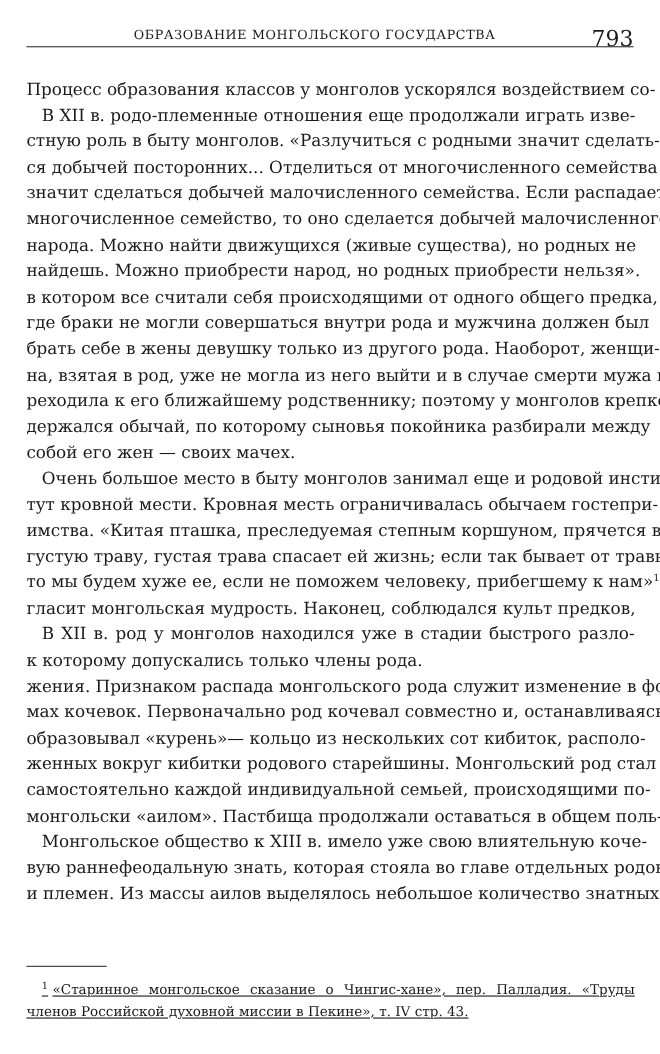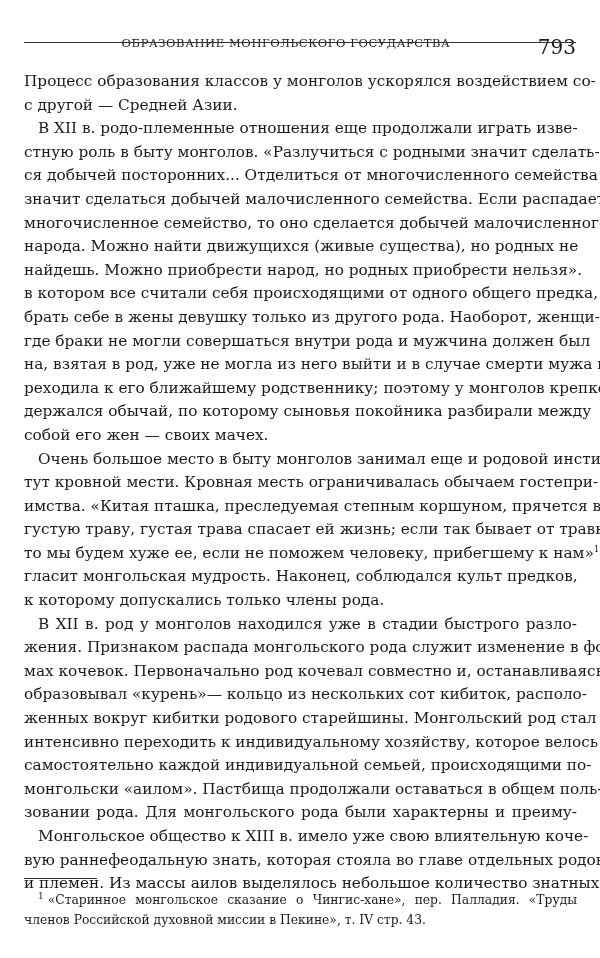--- a/index.html
+++ b/index.html
@@ -1,75 +1,72 @@
 <!DOCTYPE html>
 <html><head>
 <meta charset="utf-8">
 <style>
   html, body { margin:0; padding:0; background:#ffffff; }
   body { width:600px; height:958px; position:relative; overflow:hidden;
          font-family:"DejaVu Serif", "Liberation Serif", serif; color:#1a1a1a; }
-  .header { position:absolute; left:24px; right:24px; top:36px; height:22px; }
+  .header { position:absolute; left:24px; right:24px; top:24px; height:22px; }
   .running-title { position:absolute; left:0; right:0; top:0; text-align:center;
          font-size:11.5px; letter-spacing:0.6px; transform:translateX(-14px); }
   .page-num { position:absolute; right:0; top:-1px; font-size:20px; }
   .header-rule { position:absolute; left:24px; right:24px; top:42px; height:0; border-top:1.6px solid #333; }
   .body { position:absolute; left:24px; width:553px; top:70px; font-size:15.3px; line-height:23.6px; }
   .line { display:block; white-space:nowrap; text-align:justify; text-align-last:justify; height:23.6px; overflow:visible; }
   .line.last { text-align-last:left; }
   .line.indent { padding-left:14px; }
   .fn-rule { position:absolute; left:24px; top:878px; width:73px; border-top:1px solid #333; }
   .footnotes { position:absolute; left:24px; width:553px; top:890px; font-size:12.3px; line-height:20px; }
-  .fn-line { display:block; white-space:nowrap; text-align:justify; text-align-last:justify; }
+  .fn-line { display:block; white-space:nowrap; text-align:justify; text-align-last:justify;text-decoration:underline; }
   .fn-line.indent { padding-left:14px; }
   .fn-line.last { text-align-last:left; }
   sup { font-size:9px; line-height:0; vertical-align:super; }
 </style>
 </head>
 <body>
 
 <div class="header">
   <div class="running-title">ОБРАЗОВАНИЕ МОНГОЛЬСКОГО ГОСУДАРСТВА</div>
   <div class="page-num">793</div>
 </div>
 <div class="header-rule"></div>
 
 <div class="body" id="body">
     <span class="line">Процесс образования  классов у монголов ускорялся  воздействием со-</span>
-    <span class="line last">с другой — Средней Азии.</span>
     <span class="line indent">В XII в. родо-племенные отношения еще продолжали играть изве-</span>
     <span class="line">стную роль в быту монголов. «Разлучиться с родными значит сделать-</span>
     <span class="line">ся добычей посторонних...  Отделиться от многочисленного семейства</span>
     <span class="line">значит сделаться добычей малочисленного семейства. Если распадается</span>
     <span class="line">многочисленное семейство, то оно сделается добычей малочисленного</span>
     <span class="line">народа. Можно найти движущихся (живые существа), но родных не</span>
     <span class="line">найдешь. Можно приобрести народ, но родных приобрести нельзя».</span>
     <span class="line">в котором все считали себя происходящими от одного общего предка,</span>
+    <span class="line">где браки не могли совершаться внутри рода и мужчина  должен был</span>
     <span class="line">брать себе в жены девушку только из другого рода. Наоборот, женщи-</span>
-    <span class="line">где браки не могли совершаться внутри рода и мужчина  должен был</span>
     <span class="line">на, взятая в род, уже не могла из него выйти и в случае смерти мужа пе-</span>
     <span class="line">реходила к его ближайшему родственнику; поэтому  у монголов крепко</span>
     <span class="line">держался обычай, по которому сыновья покойника разбирали между</span>
     <span class="line last">собой  его  жен — своих  мачех.</span>
     <span class="line indent">Очень большое место в быту монголов занимал еще и родовой инсти-</span>
     <span class="line">тут кровной мести.  Кровная месть  ограничивалась обычаем гостепри-</span>
     <span class="line">имства. «Китая пташка, преследуемая степным коршуном, прячется в</span>
     <span class="line">густую траву, густая трава спасает ей жизнь; если так бывает от травы,</span>
     <span class="line">то мы будем хуже ее, если не поможем человеку, прибегшему к нам»<sup>1</sup>,—</span>
     <span class="line">гласит  монгольская мудрость.  Наконец,  соблюдался культ предков,</span>
+    <span class="line indent">В XII в.  род  у  монголов  находился  уже в стадии быстрого разло-</span>
     <span class="line last">к которому допускались только члены рода.</span>
-    <span class="line indent">В XII в.  род  у  монголов  находился  уже в стадии быстрого разло-</span>
     <span class="line">жения. Признаком распада монгольского рода служит изменение в фор-</span>
     <span class="line">мах кочевок. Первоначально род кочевал совместно и, останавливаясь,</span>
     <span class="line">образовывал «курень»— кольцо из нескольких сот кибиток, располо-</span>
     <span class="line">женных вокруг кибитки родового старейшины. Монгольский род стал</span>
-    <span class="line">интенсивно переходить к индивидуальному хозяйству, которое велось</span>
     <span class="line">самостоятельно  каждой  индивидуальной  семьей,  происходящими  по-</span>
     <span class="line">монгольски «аилом». Пастбища продолжали оставаться в общем поль-</span>
-    <span class="line">зовании  рода.  Для  монгольского  рода  были  характерны  и  преиму-</span>
     <span class="line indent">Монгольское общество к XIII в. имело уже свою влиятельную коче-</span>
     <span class="line">вую раннефеодальную знать, которая стояла во главе отдельных родов</span>
     <span class="line">и племен.  Из массы аилов выделялось небольшое количество знатных</span>
   </div>
 
 <div class="fn-rule"></div>
 <div class="footnotes" id="footnotes">
     <span class="fn-line indent"><sup>1</sup><span style="margin-left: 4px;">«Старинное монгольское сказание о Чингис-хане», пер. Палладия. «Труды</span></span>
     <span class="fn-line last">членов Российской духовной миссии в Пекине», т. IV  стр. 43.</span>
   </div>

